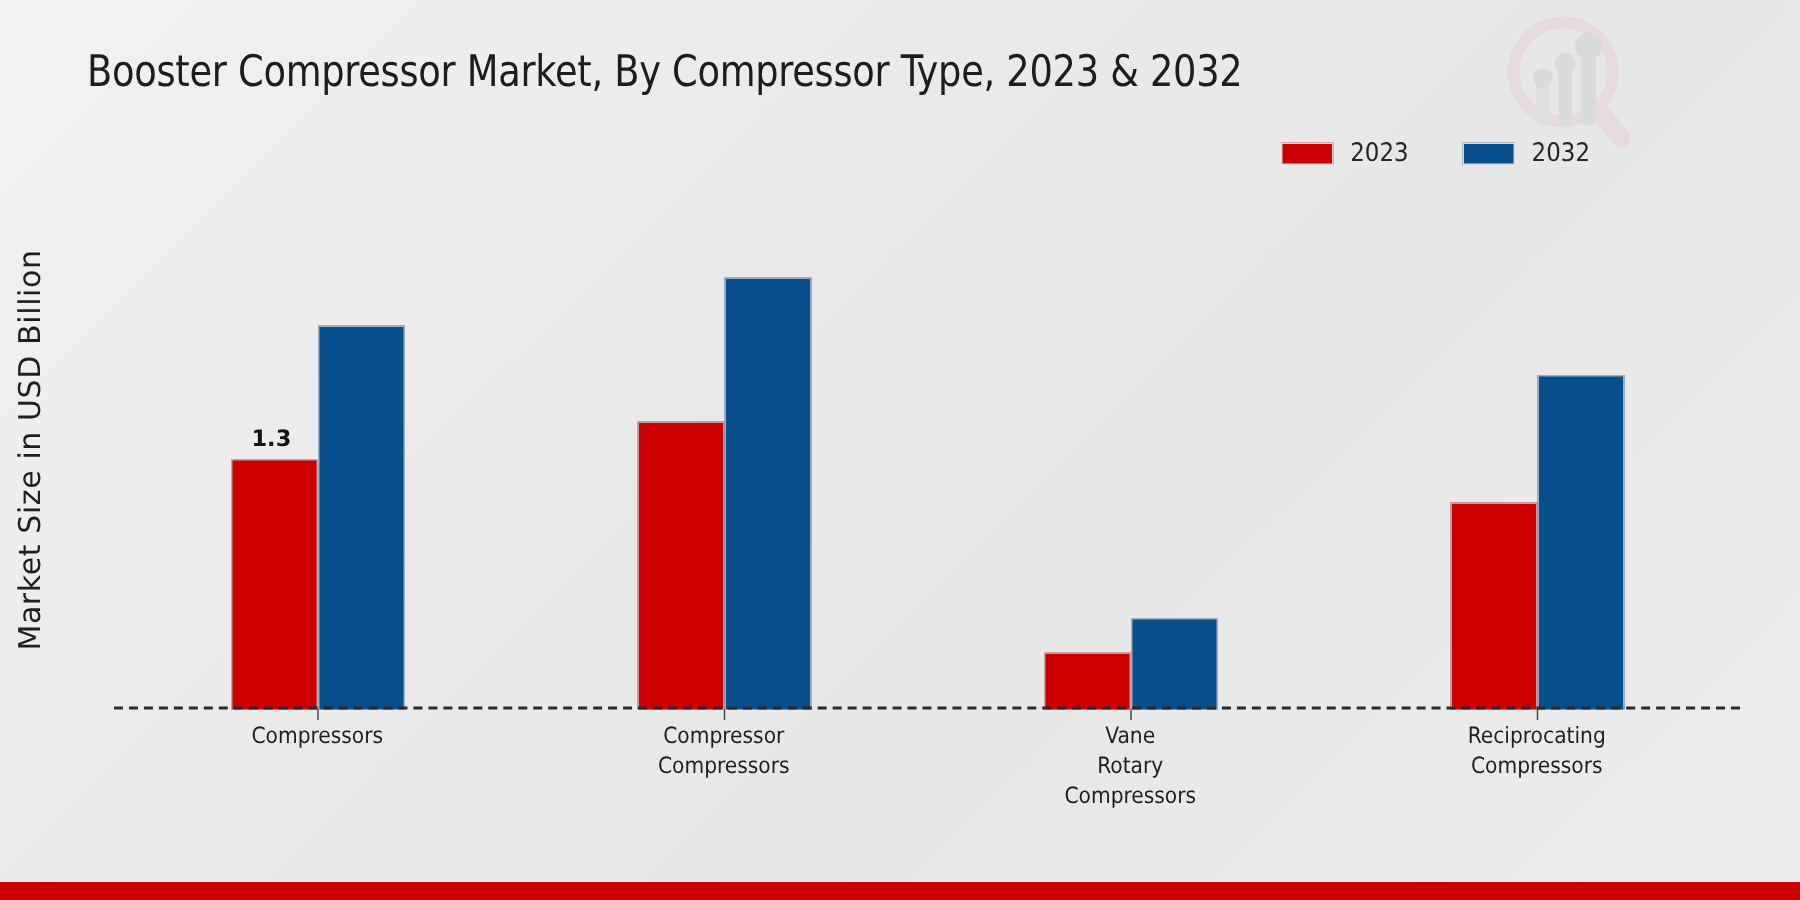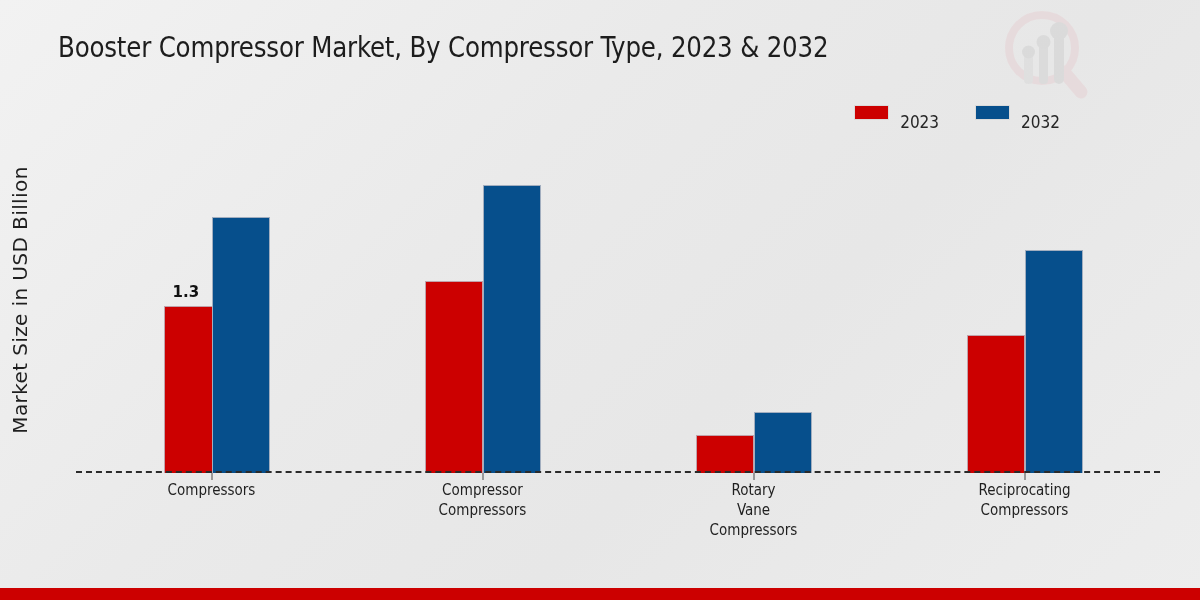--- a/index.html
+++ b/index.html
@@ -66,21 +66,20 @@
   }
   .legend-swatch {
     width: 35px;
     height: 15px;
     border: 1px solid #dadada;
   }
   .legend-label {
     font-size: 17px;
     color: #262626;
     font-family: "DejaVu Sans Condensed", "Liberation Sans Narrow", "Liberation Sans", sans-serif;
-    margin-top: 20px;
   }
 
   
   .y-axis-title {
     position: absolute;
     left: 0px;
     top: 0px;
     width: 40px;
     height: 600px;
     display: flex;
@@ -233,21 +232,21 @@
   </div>
 
   <div class="y-axis-title">
     <span>Market Size in USD Billion</span>
   </div>
 
   <div class="plot-area">
     <div class="groups" id="groups">
         <div class="bar-group">
           <div class="bar-wrap" style="display: flex; flex-direction: row; align-items: flex-end; width: 116px;">
-            <div style="position: relative; width: 48px; border-radius: 11px;">
+            <div style="position: relative; width: 58px; border-radius: 11px;">
               <div class="bar red" style="height: 167px;"></div>
               <div class="bar-value" style="bottom: 167px;">1.3</div>
             </div>
             <div style="position: relative; width: 58px;">
               <div class="bar blue" style="height: 256px;"></div>
             </div>
           </div>
           <div class="tick"></div>
         </div>
         <div class="bar-group">
@@ -289,22 +288,22 @@
 
   <div class="cat-labels" id="cat-labels">
       <div class="cat-label">
         <div>Compressors</div>
       </div>
       <div class="cat-label">
         <div>Compressor</div>
         <div>Compressors</div>
       </div>
       <div class="cat-label">
+        <div>Vane</div>
         <div>Rotary</div>
-        <div>Vane</div>
         <div>Compressors</div>
       </div>
       <div class="cat-label">
         <div>Reciprocating</div>
         <div>Compressors</div>
       </div>
     </div>
 
   <div class="bottom-band"></div>
 </div>

